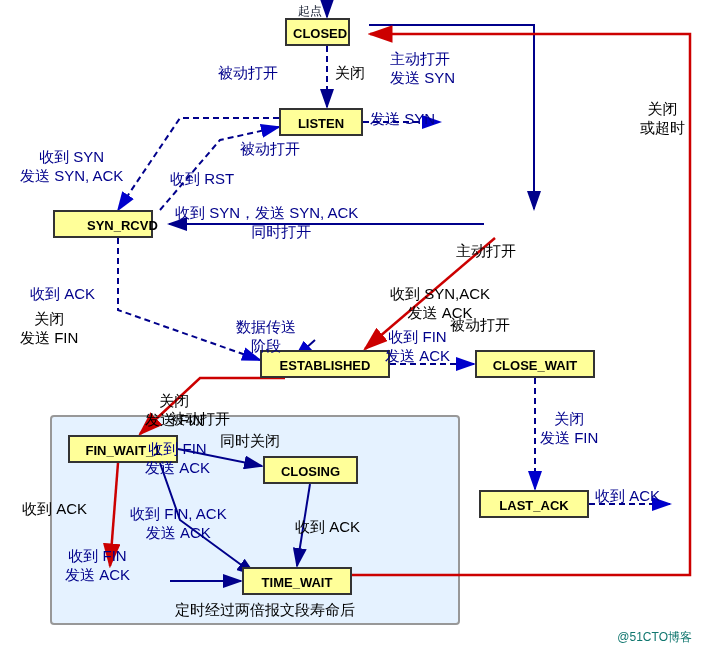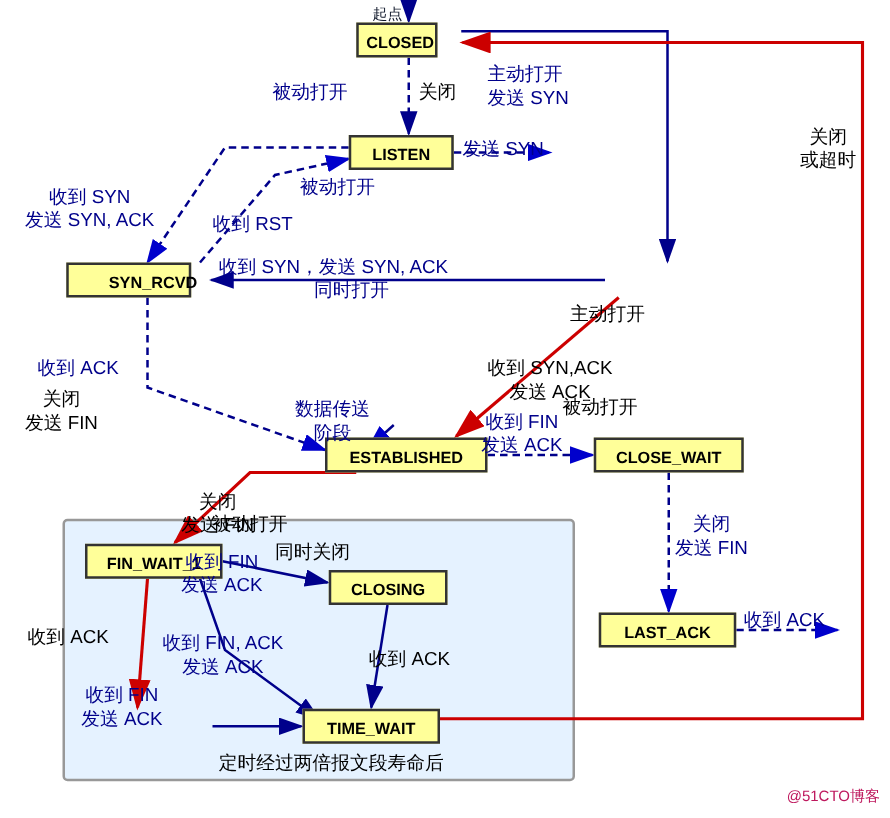--- a/index.html
+++ b/index.html
@@ -52,23 +52,23 @@
     svg.arrows {
       position: absolute;
       top: 0; left: 0;
       width: 712px;
       height: 654px;
       pointer-events: none;
     }
     .watermark {
       position: absolute;
       bottom: 8px;
-      right: 8px;
+      right: 20px;
       font-size: 12px;
-      color: #be185d;
+      color: #0f766e;
     }
   </style>
 </head>
 <body>
 
 <div class="diagram-container">
 
   <div class="blue-box" style="left:50px; top:415px; width:410px; height:210px; opacity:0.5;"></div>
 
   <svg class="arrows">

